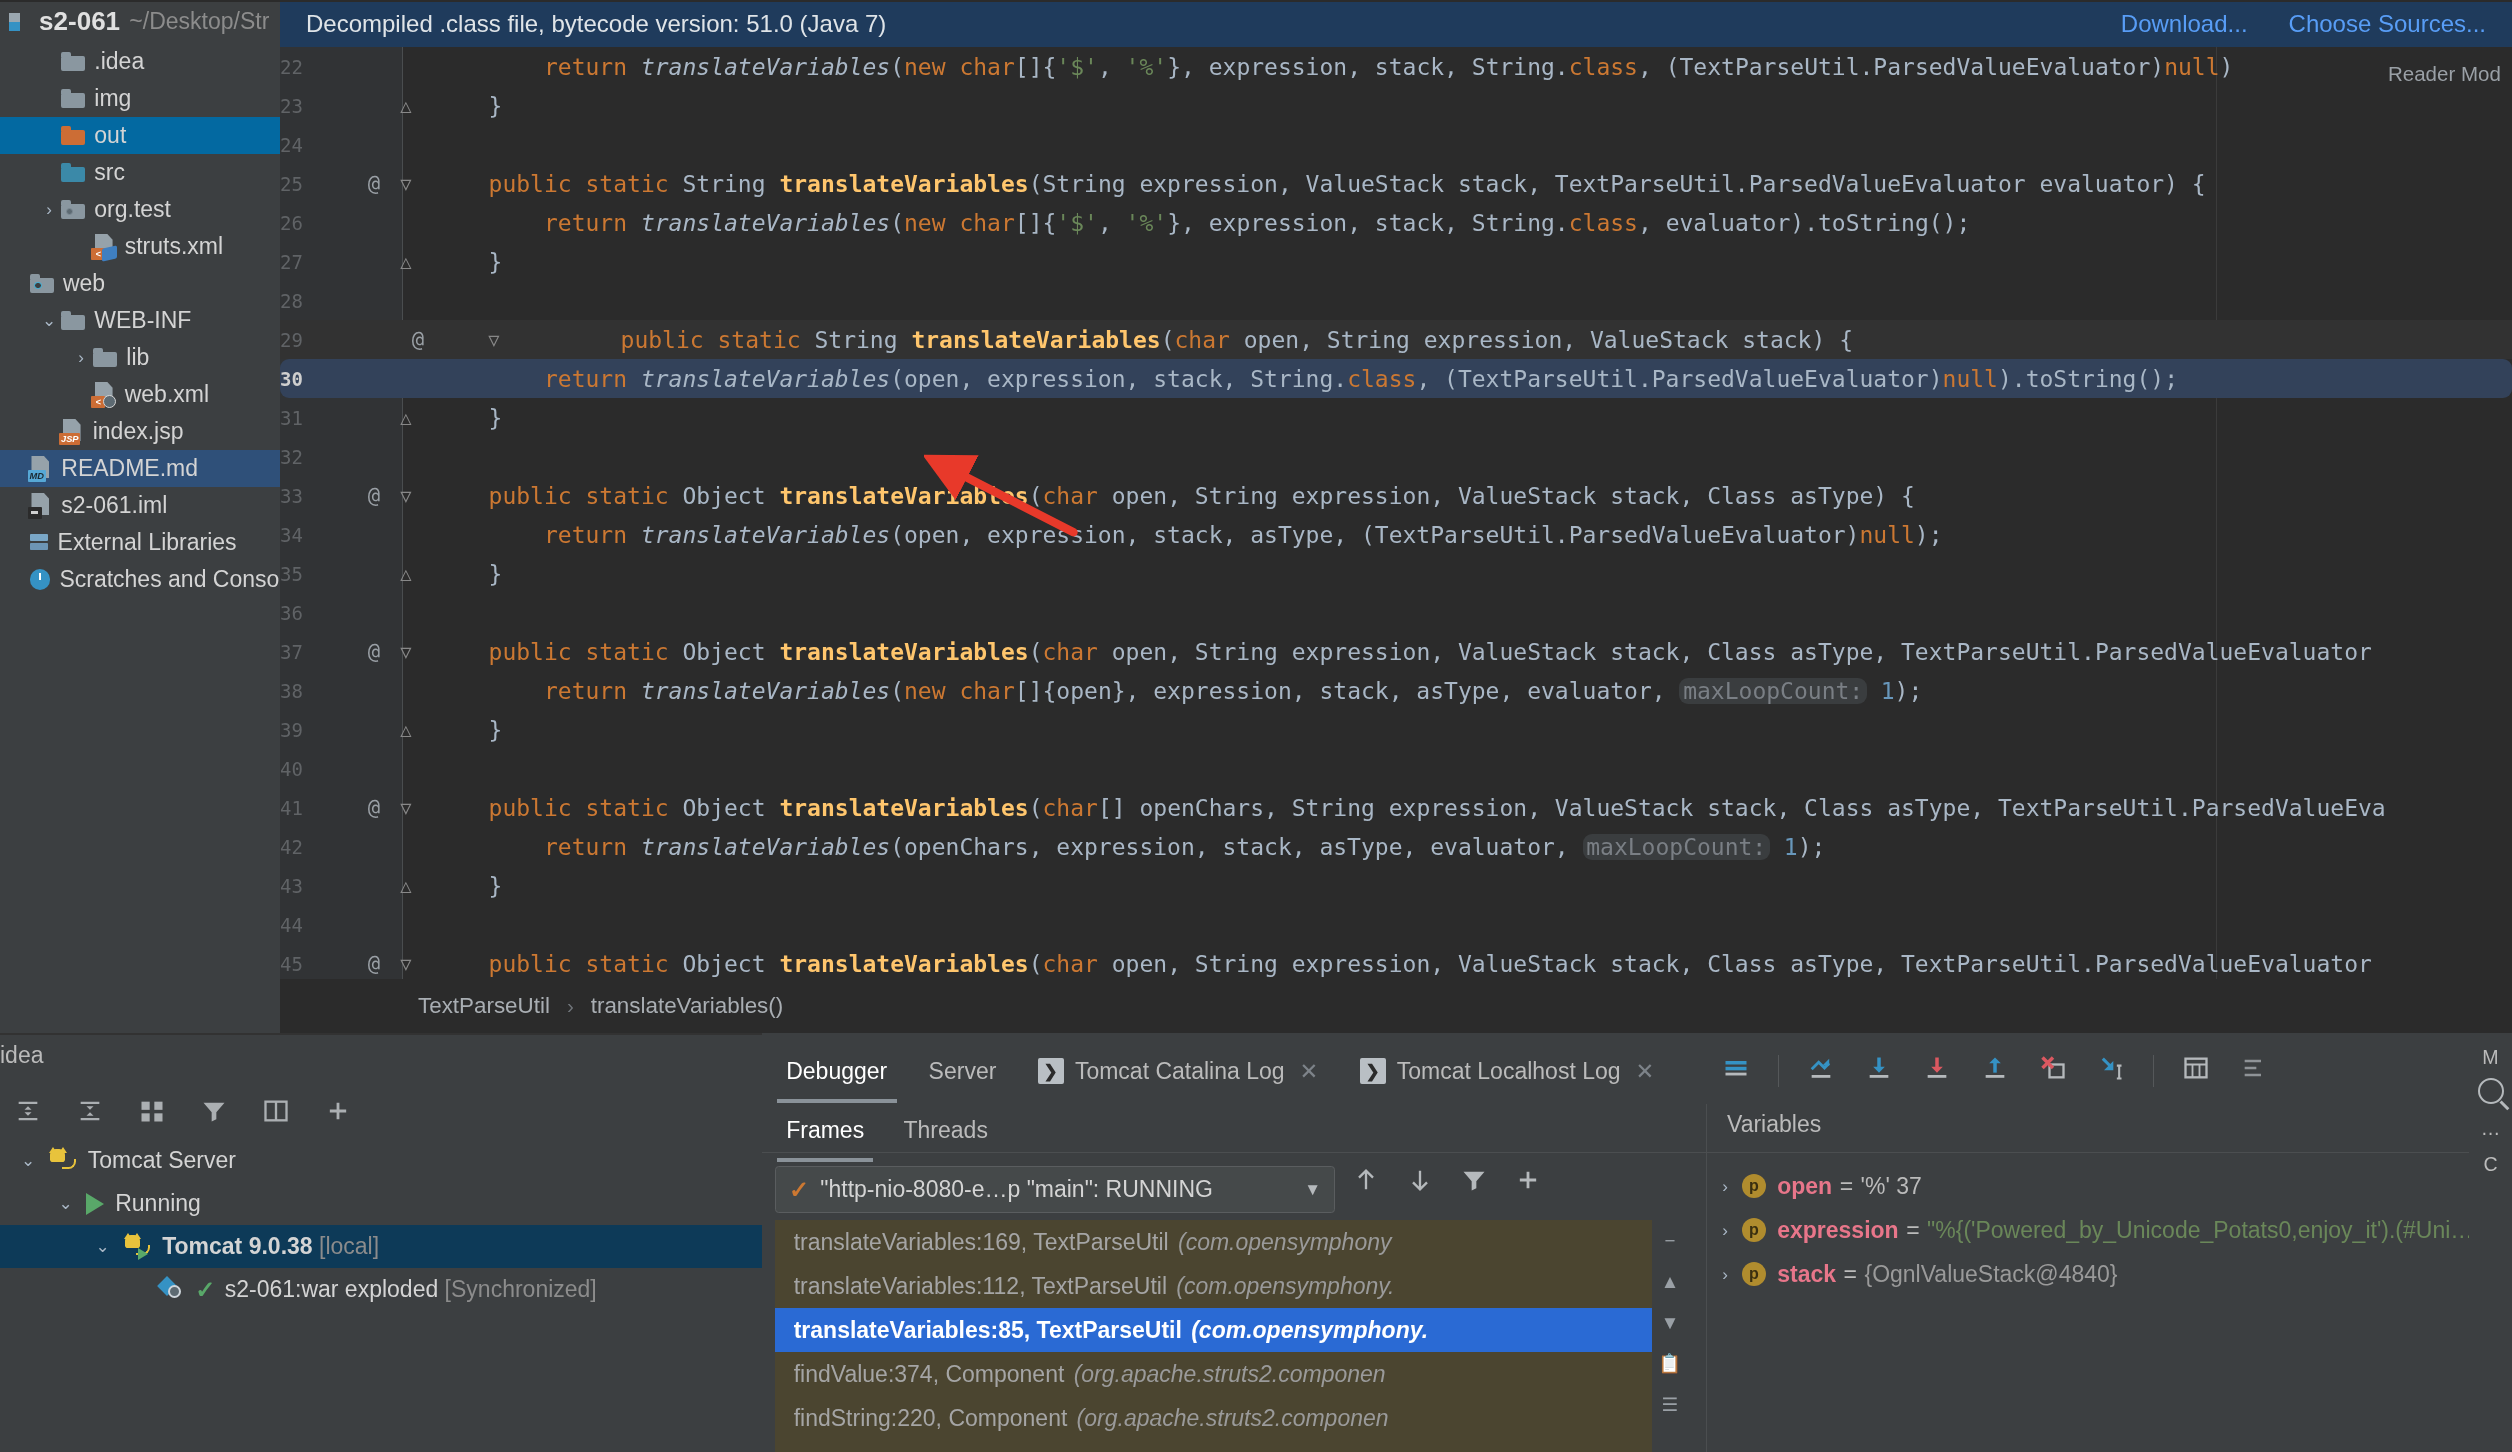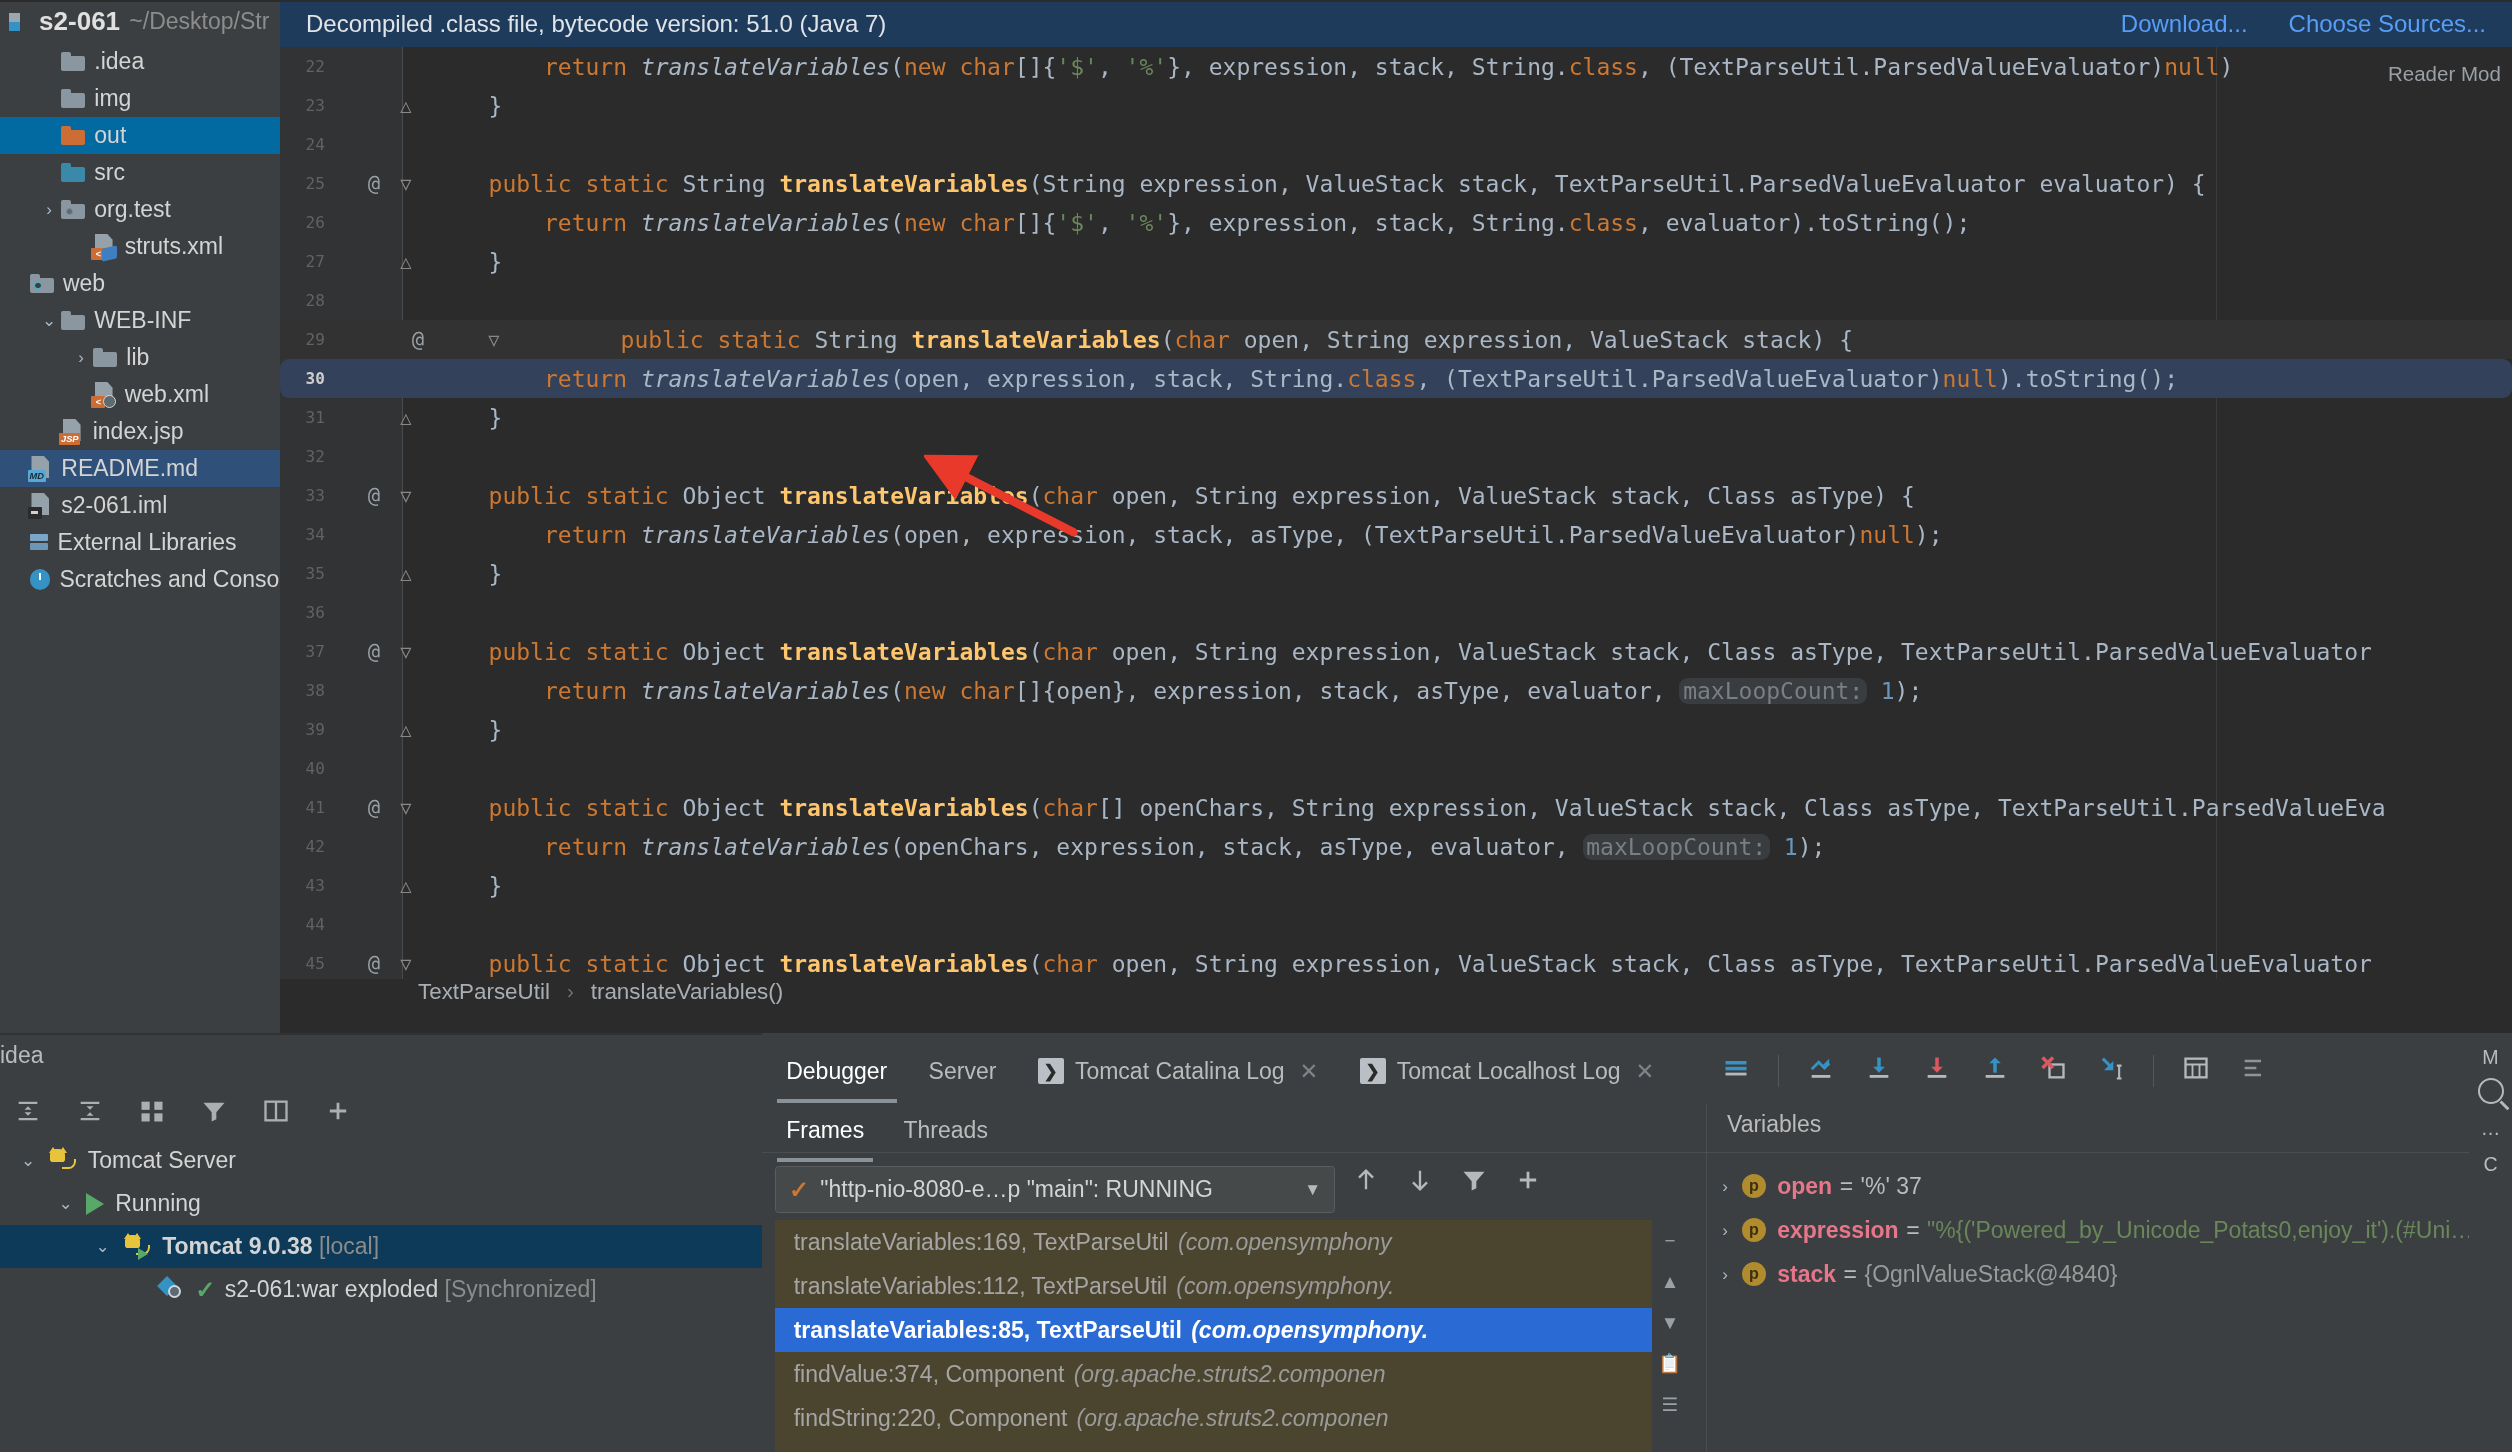--- a/index.html
+++ b/index.html
@@ -113,43 +113,43 @@
   .gutter-bg { position:absolute; left:0; top:0; width:123px; height:100%; background:#313335; }
   .fold-line { position:absolute; left:122px; top:0; width:0.9px; height:100%; background:#4a4d4f; }
 
   .code-line {
     position: relative; height: 39px; display: flex; align-items: center;
     font-family: "DejaVu Sans Mono", monospace; font-size: 23px; white-space: pre;
   }
   .code-line.hl { background: #33425a; border-radius: 9px; }
   .code-line.hl-soft { background: #323232; gap: 44px; }
   .ln {
-    width: 78px; flex: 0 0 78px; text-align: center; padding-right: 7.5px;
-    color: #606366; font-size: 16px;
+    width: 78px; flex: 0 0 78px; text-align: left; padding-right: 7.5px;
+    color: #606366; font-size: 19px;
   }
   .code-line.hl .ln { color: #cfcfcf; font-weight: bold; }
   .at { width: 32px; flex: 0 0 32px; text-align:center; color:#9aa0a6; font-size:20.5px; }
   .fold { width: 32px; flex: 0 0 32px; text-align:center; color:#888; font-size:18.7px; }
   .codetext { padding-left: 11.2px; overflow: hidden; }
 
   
   .kw   { color: #cc7832; }
   .typ  { color: #a9b7c6; }
   .mth  { color: #ffc66d; font-weight: bold; }
   .mthi { color: #a9b7c6; font-style: italic; }
   .pln  { color: #a9b7c6; }
   .str  { color: #6a8759; }
   .num  { color: #6897bb; }
   .hint { color: #7a7f85; background:#3a3d3f; border-radius:9px; padding: 0 3.7px; }
 
   .right-margin { position:absolute; left:1936px; top:0; width:0.9px; height:100%; background:#3b3b3b; }
 
   .breadcrumb {
     position: absolute; left: 0; bottom: 0; right: 9px; height: 54px;
-    display: flex; padding-left: 138px; gap: 17px;
+    display: flex; align-items: center; padding-left: 138px; gap: 17px;
     font-size: 22.4px; color: #a9aeb3; background:#2b2b2b;
   }
   .breadcrumb .sep { color: #70757a; font-size: 20.5px; }
 
   
   .red-arrow { position:absolute; left:644px; top:406px; width:159px; height:84px; pointer-events:none; }
 
   
   .services { position: absolute; left: 0; top: 1033px; right: 0; bottom: 0; background: #3c3f41; }
   .svc-label {

